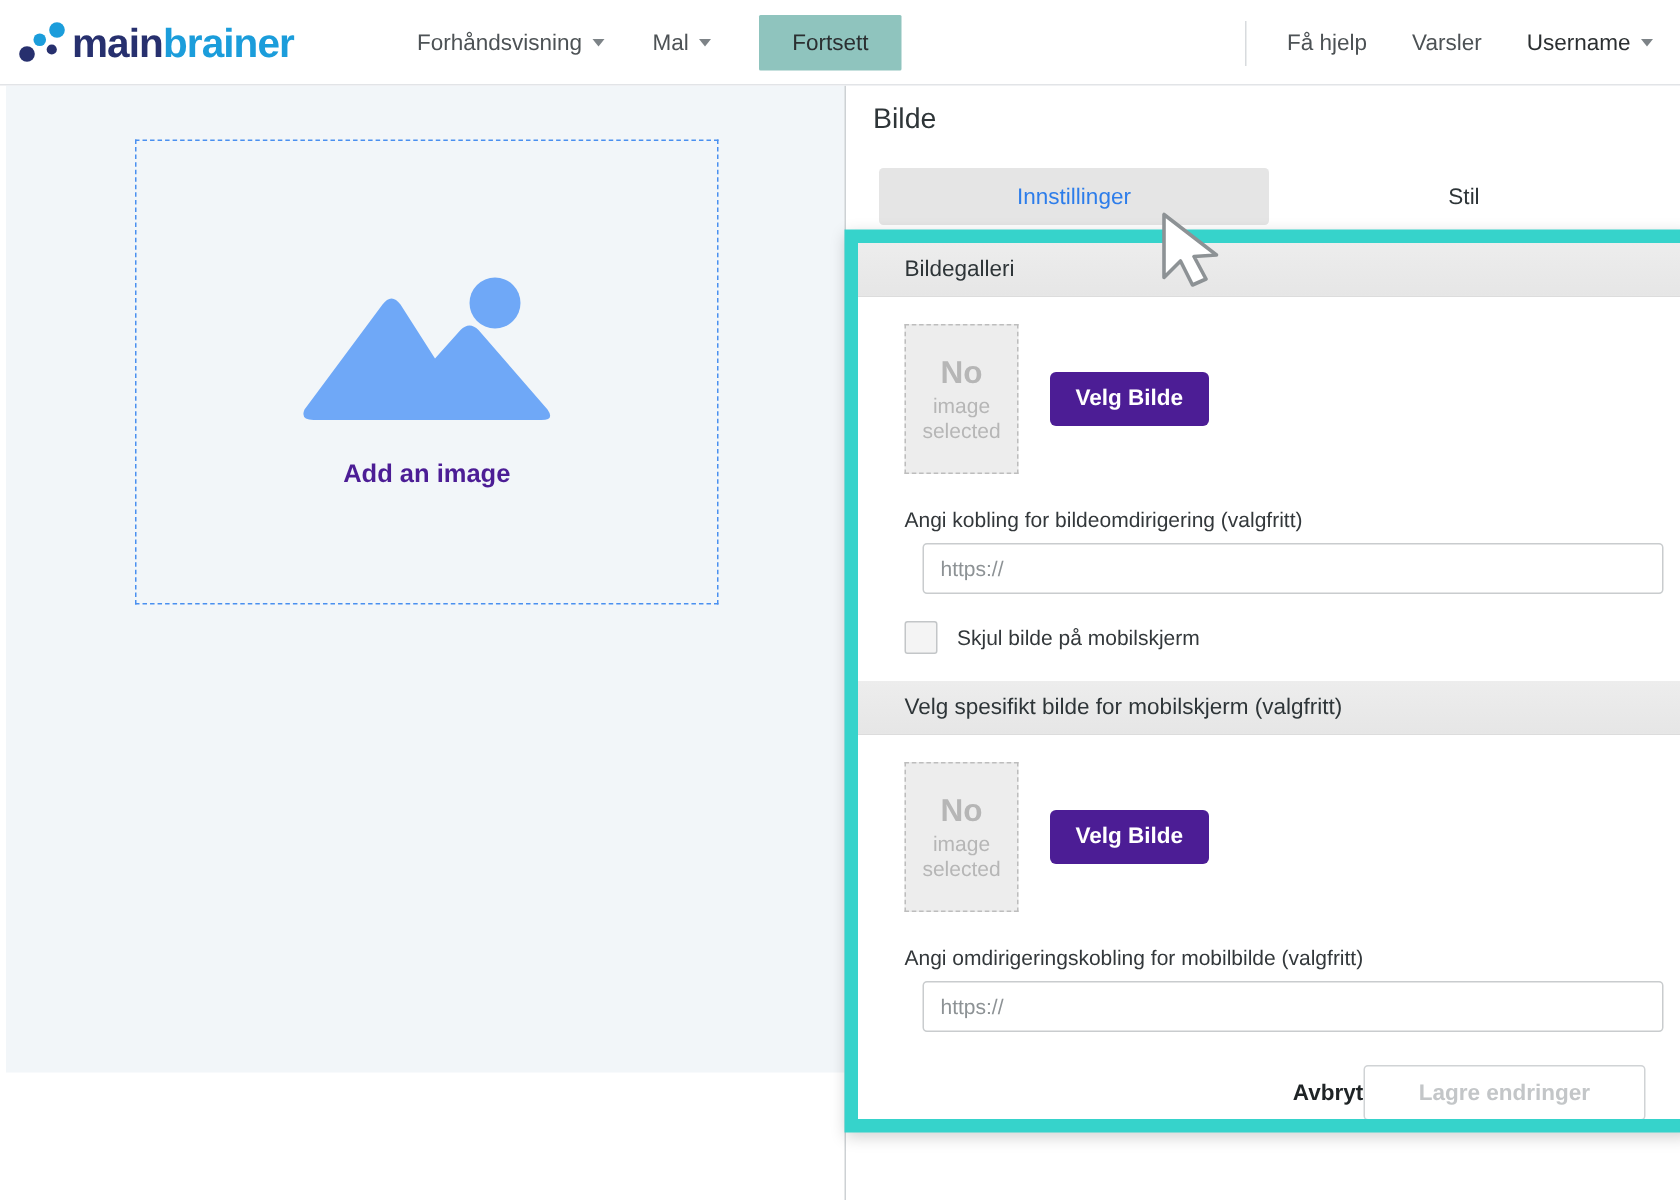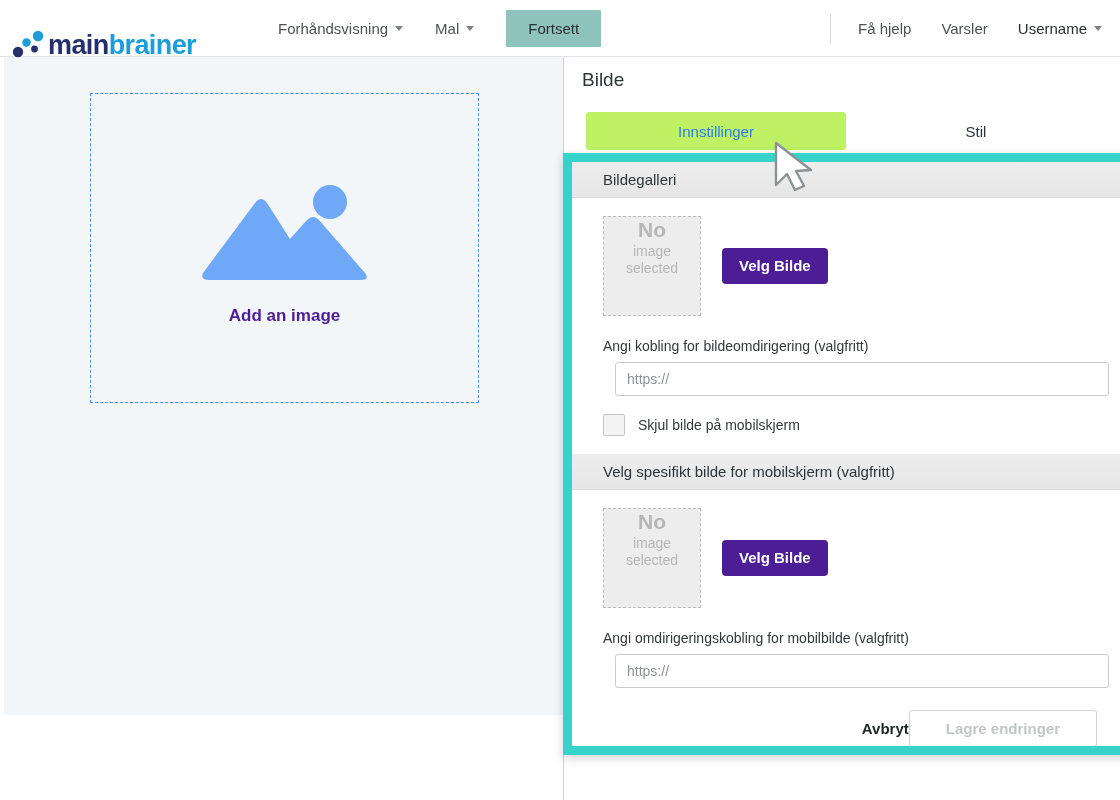--- a/index.html
+++ b/index.html
@@ -14,21 +14,21 @@
   
   .topnav {
     position: absolute; top: 0; left: 0;
     width: 1120px; height: 57px;
     background: #ffffff;
     border-bottom: 1px solid #e2e4e7;
     display: flex; align-items: center;
     z-index: 30;
   }
   .logo-wrap {
-    position: absolute; left: 10px; top: 26px;
+    position: absolute; left: 10px; top: 10px;
     width: 215px; height: 38px;
     display: flex; align-items: center;
   }
   .logo-dots { width: 38px; height: 30px; position: relative; flex: none; }
   .logo-text {
     font-size: 27px; font-weight: bold; letter-spacing: -0.6px;
     line-height: 1; white-space: nowrap;
   }
   .logo-main { color: #27306e; }
   .logo-brainer { color: #1b9ddb; }
@@ -97,21 +97,21 @@
   }
   .tabs {
     position: absolute; left: 22px; top: 55px;
     width: 520px; height: 38px; display: flex;
   }
   .tab {
     flex: 1; display: flex; align-items: center; justify-content: center;
     font-size: 15px; color: #2e3538; cursor: pointer;
     border-radius: 3px;
   }
-  .tab.active { background: #bef264; color: #2d7dea; }
+  .tab.active { background: #e5e5e5; color: #2d7dea; }
 
   
   .modal {
     position: absolute; left: 563px; top: 153px;
     width: 565px; height: 602px;
     background: #36d3cb;
     padding: 9px 0 9px 9px;
     box-shadow: 0 3px 10px rgba(0,0,0,0.18);
     z-index: 20;
   }
@@ -121,24 +121,24 @@
   }
   .sec-header {
     height: 36px; background: linear-gradient(#ededed, #e6e6e6);
     border-bottom: 1px solid #dcdcdc;
     display: flex; align-items: center; padding-left: 31px;
     font-size: 15px; color: #2e3538;
   }
   .sec-body { padding: 18px 31px 0 31px; }
   .pickrow { display: flex; align-items: center; }
   .nobox {
-    width: 98px; height: 100px; flex: none;
+    width: 76px; height: 100px; flex: none;
     background: #ededed; border: 1px dashed #bdbdbd;
     display: flex; flex-direction: column;
-    align-items: center; justify-content: flex-start;
+    align-items: center; justify-content: center;
     color: #b6b6b6; line-height: 1.22;
   }
   .nobox .l1 { font-size: 21px; font-weight: bold; }
   .nobox .l2, .nobox .l3 { font-size: 14px; }
   .btn-green {
     margin-left: 21px; background: #4c1d95; color: #ffffff;
     border: none; font-family: inherit;
     font-size: 15px; font-weight: bold;
     padding: 0 17px; height: 36px; line-height: 34px;
     border-radius: 4px; cursor: pointer;

